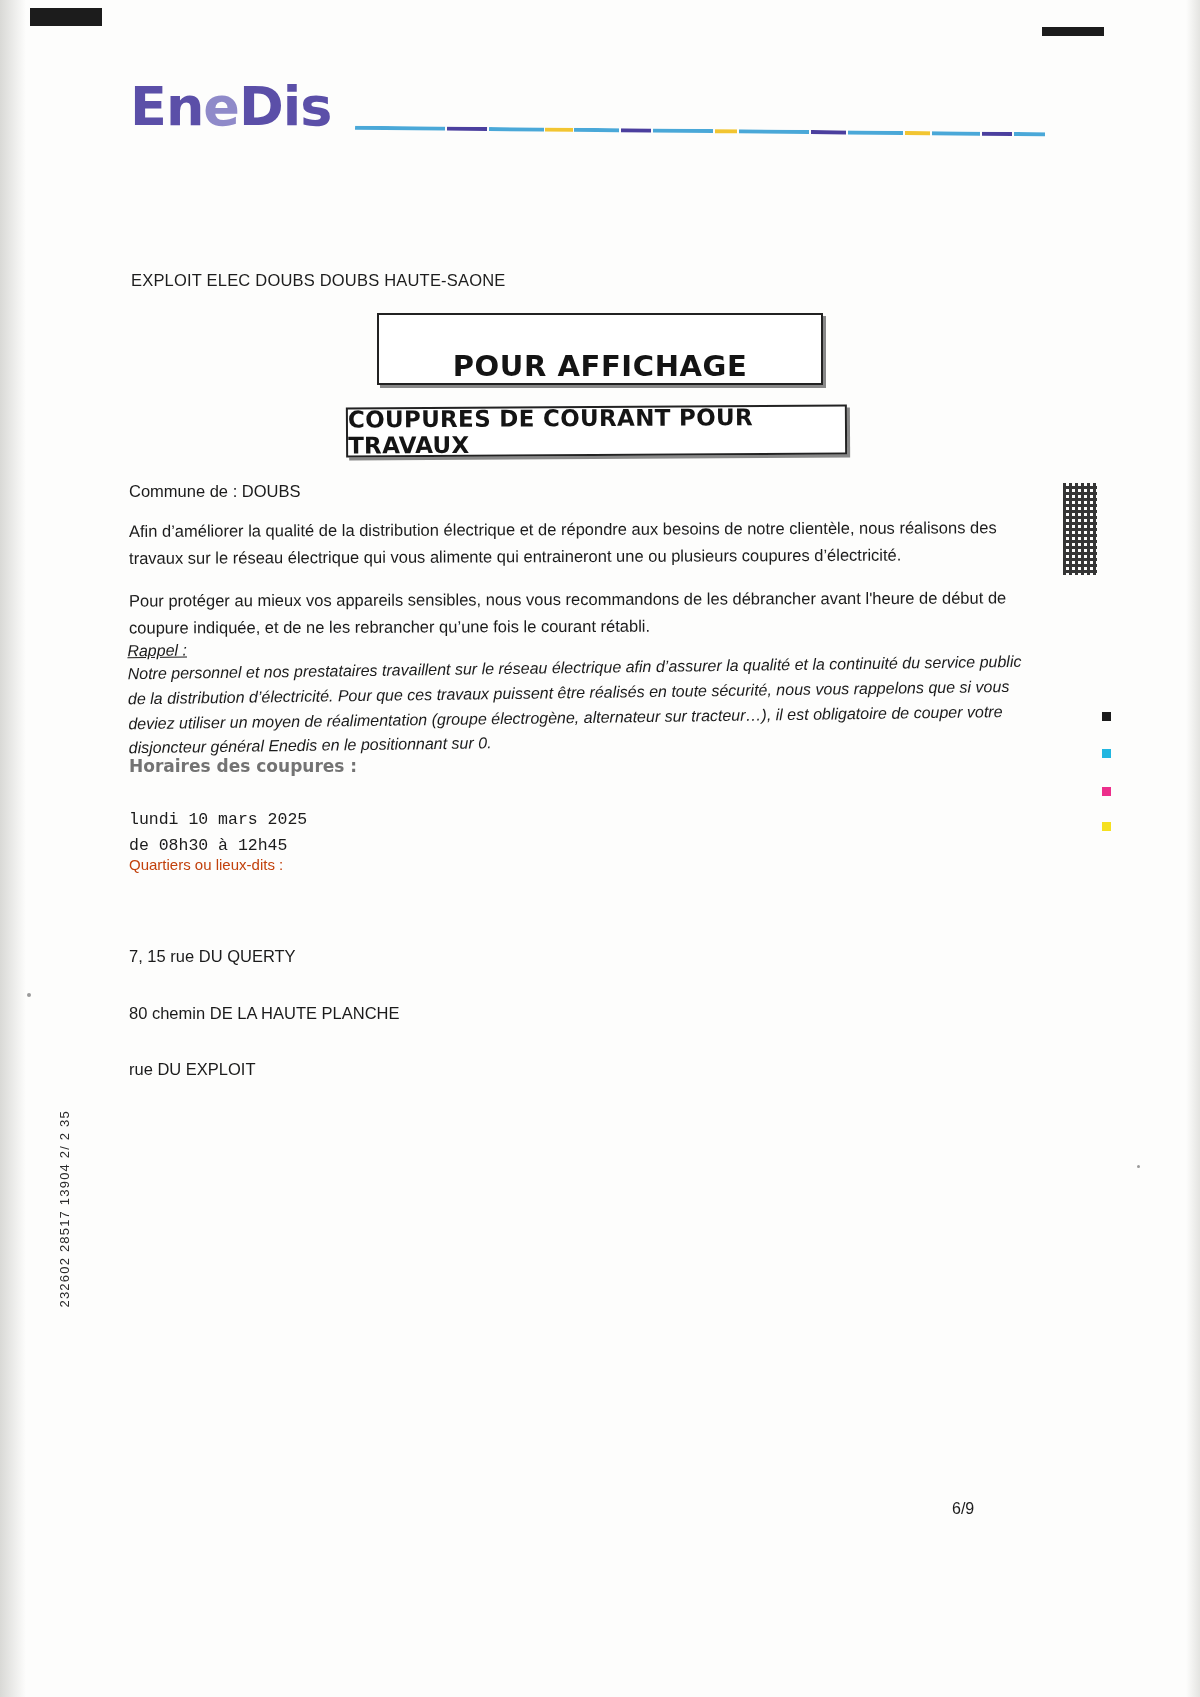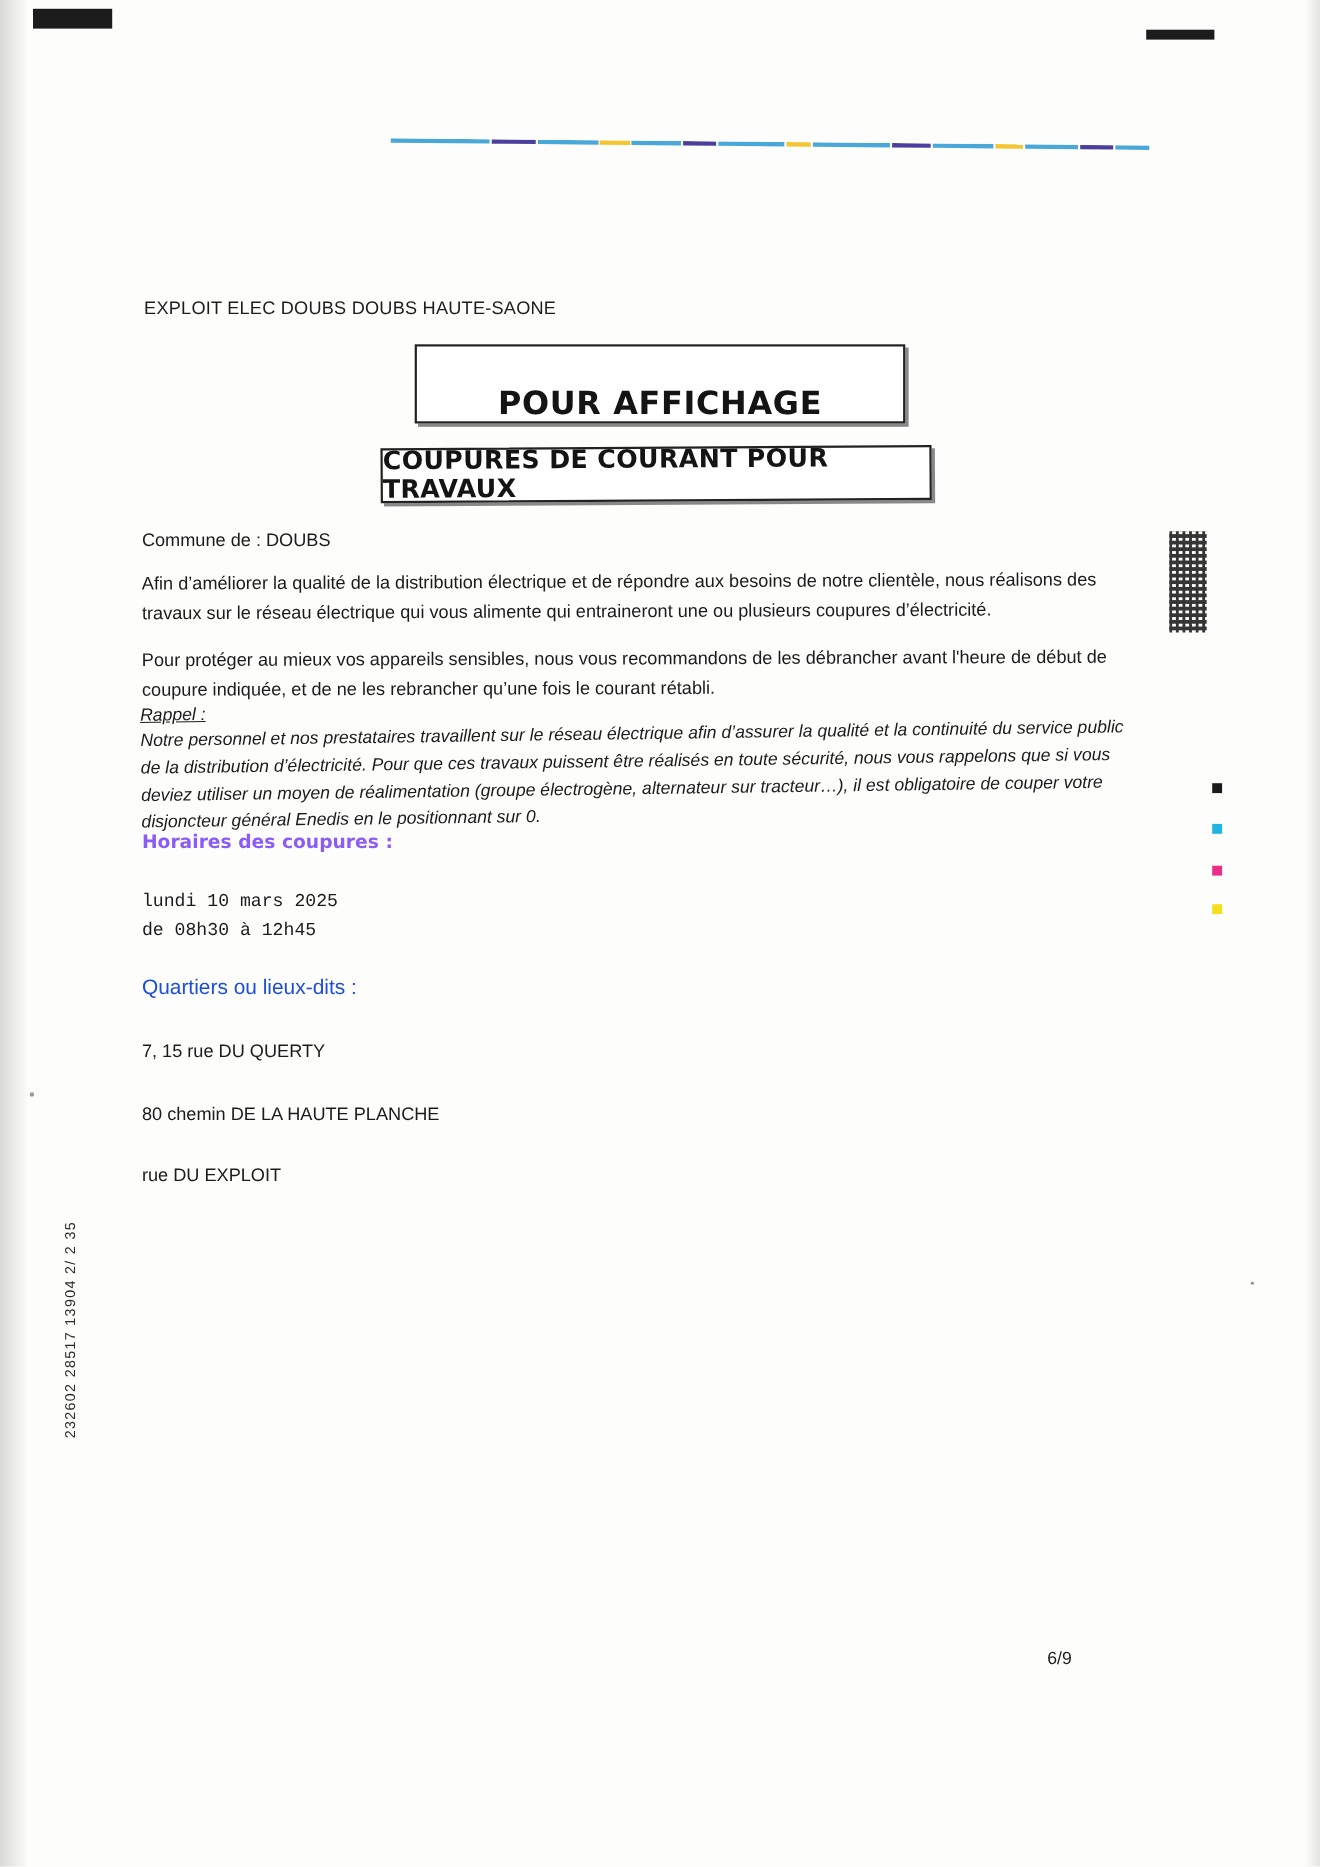--- a/index.html
+++ b/index.html
@@ -192,36 +192,36 @@
     font-size: 16px;
     line-height: 1.55;
     color: #1b1b1b;
   }
 
   .horaires-label {
     position: absolute;
     left: 129px; top: 756px;
     font-size: 17px;
     font-weight: bold;
-    color: #8b5cf6;
+    color: #737373;
     font-family: "DejaVu Sans", sans-serif;
   }
   .schedule {
     position: absolute;
     left: 129px; top: 807px;
     font-size: 16.5px;
     line-height: 1.6;
     color: #1b1b1b;
     font-family: Liberation Mono, monospace;
   }
   .quartiers-label {
     position: absolute;
-    left: 129px; top: 888px;
-    font-size: 19px;
-    color: #1d4ed8;
+    left: 129px; top: 856px;
+    font-size: 15px;
+    color: #c2410c;
   }
   .quartiers-list {
     position: absolute;
     left: 129px; top: 914px;
     font-size: 16.5px;
     line-height: 1.67;
     color: #1b1b1b;
   }
   .quartiers-list div { white-space: nowrap; margin-top: 29px; }
 
@@ -248,20 +248,23 @@
   <div class="mark-dot dot-magenta"></div>
   <div class="mark-dot dot-yellow"></div>
 
   <div class="datamatrix"></div>
 
   <div class="speck speck-a"></div>
   <div class="speck speck-b"></div>
 
   <div class="side-code">232602 28517 13904  2/ 2    35</div>
 
+  <div class="logo-block">
+    <div class="logo-text"><span>En</span><span class="accent">e</span><span>Dis</span></div>
+  </div>
 
   <div class="rule-multicolor" id="brand-rule">
       <span style="left: 0px; width: 90px; background: rgb(74, 168, 216);"></span>
       <span style="left: 92px; width: 40px; background: rgb(75, 63, 158);"></span>
       <span style="left: 134px; width: 55px; background: rgb(74, 168, 216);"></span>
       <span style="left: 190px; width: 28px; background: rgb(242, 197, 49);"></span>
       <span style="left: 219px; width: 45px; background: rgb(74, 168, 216);"></span>
       <span style="left: 266px; width: 30px; background: rgb(75, 63, 158);"></span>
       <span style="left: 298px; width: 60px; background: rgb(74, 168, 216);"></span>
       <span style="left: 360px; width: 22px; background: rgb(242, 197, 49);"></span>

